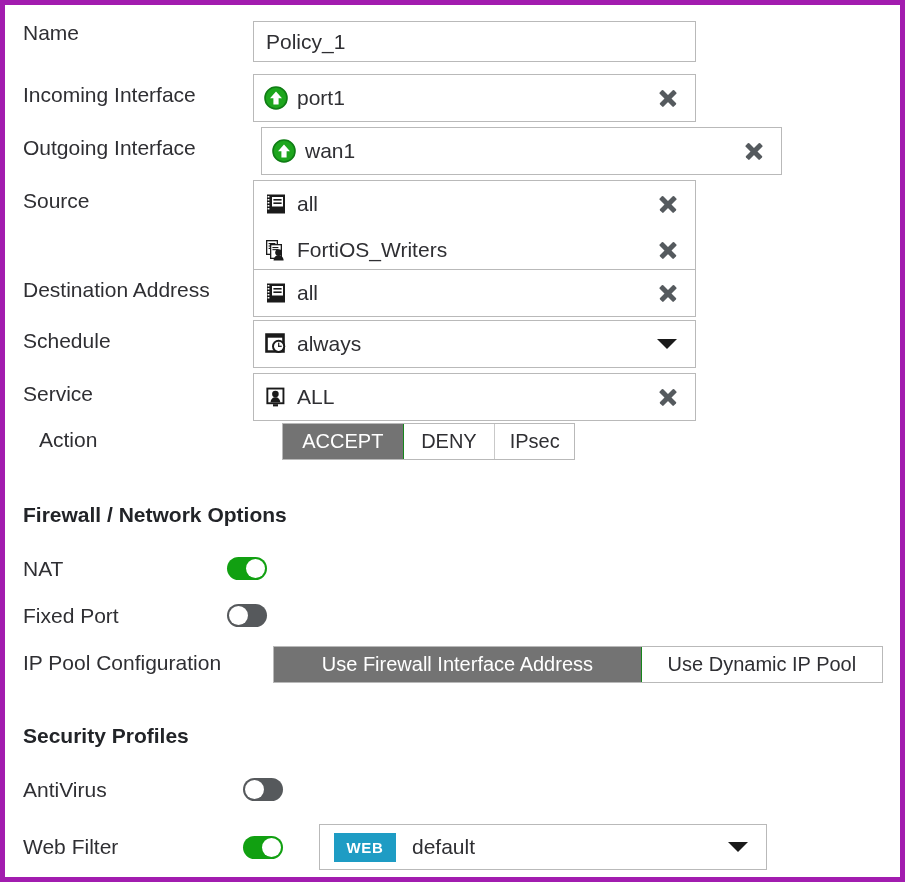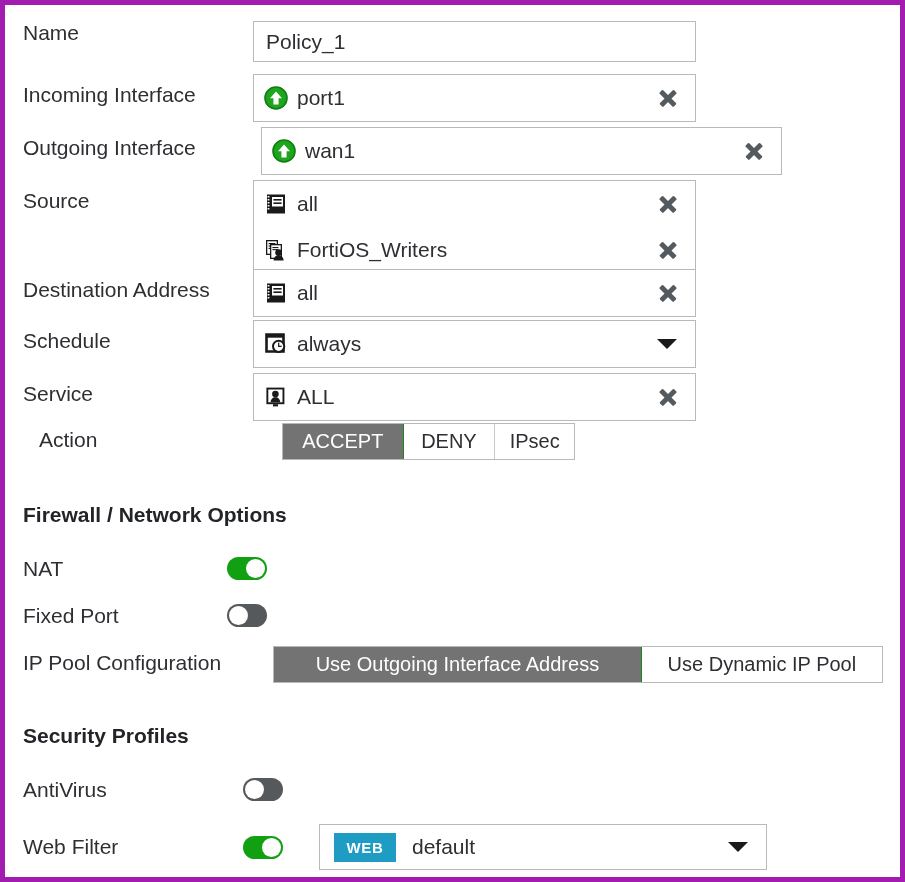--- a/index.html
+++ b/index.html
@@ -372,21 +372,21 @@
   <div class="row" style="top:599px; align-items:center;">
     <div class="lbl">Fixed Port</div>
     <div class="tgl off" style="margin-left:-26px;">
       <span class="knob"></span>
     </div>
   </div>
 
   <div class="row" style="top:641px;">
     <div class="lbl" style="width:268px; padding-top:5px;">IP Pool Configuration</div>
     <div class="seg" style="width:610px;">
-      <div class="sg on" style="width:369px;">Use Outgoing Interface Address</div>
+      <div class="sg on" style="width:369px;">Use Firewall Interface Address</div>
       <div class="sg" style="width:241px;">Use Dynamic IP Pool</div>
     </div>
   </div>
 
   <div class="sect" style="top:719px;">Security Profiles</div>
 
   <div class="row" style="top:773px; align-items:center;">
     <div class="lbl">AntiVirus</div>
     <div class="tgl off" style="margin-left:-10px;">
       <span class="knob"></span>

